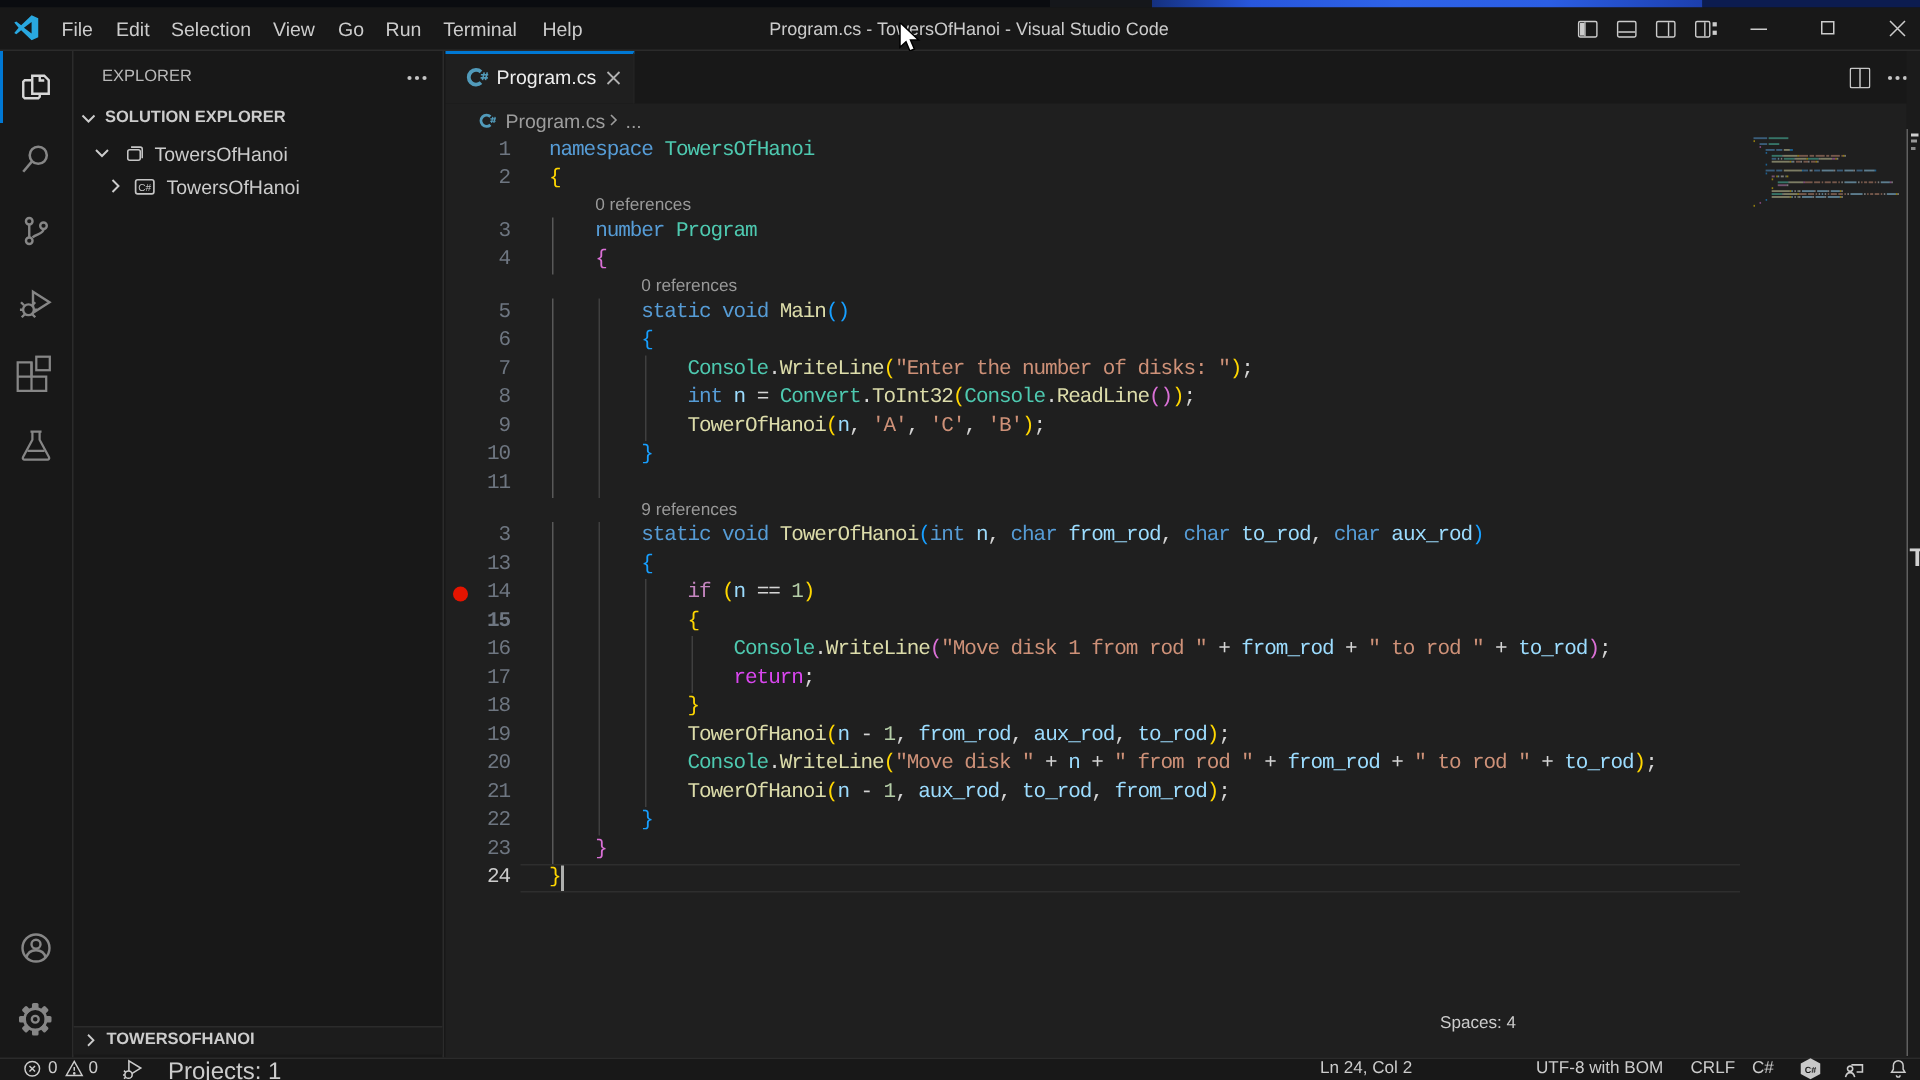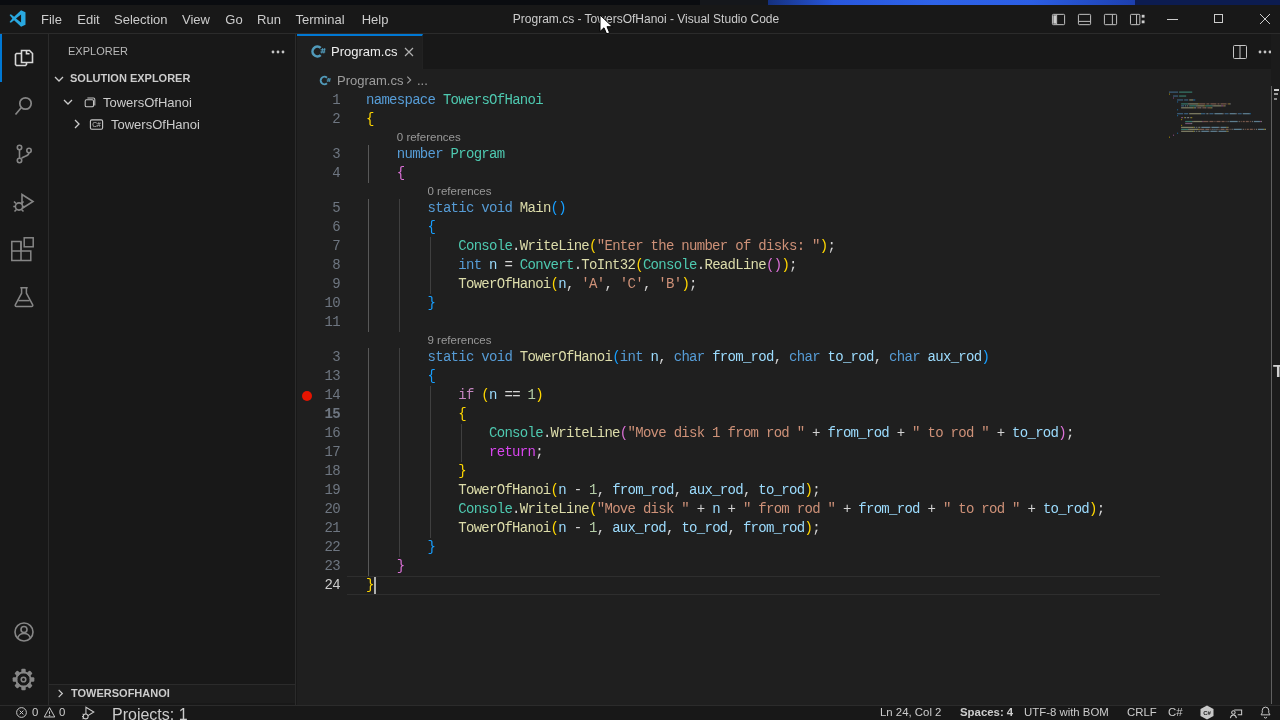--- a/index.html
+++ b/index.html
@@ -437,21 +437,21 @@
     <circle cx="8" cy="11.8" r="0.5" fill="#cccccc"></circle>
   </svg>
 <div class="abs" style="left:59px;top:706px;font-size:11.4px;color:#cccccc;">0</div>
 <svg class="abs" style="left:82px;top:705px;" width="14" height="15" viewBox="0 0 16 17" fill="none" stroke="#cccccc" stroke-width="1.2">
  <path d="M4.5 2.5 L13.5 8 L4.5 13.5 Z"></path>
     <circle cx="4.2" cy="13" r="2.8" fill="#181818"></circle>
     <path d="M2 11l-1.3-1M1.2 13.2H0M2 15l-1.3 1"></path>
   </svg>
 <div class="abs" style="left:112px;top:706px;font-size:16px;color:#cccccc;">Projects: 1</div>
 <div class="abs" style="left:880px;top:706px;font-size:11.4px;color:#cccccc;">Ln 24, Col 2</div>
-<div class="abs" style="left:960px;top:706px;font-size:11.4px;color:#cccccc;font-weight:bold;">Spaces: 4</div>
+<div class="abs" style="left:960px;top:676px;font-size:11.4px;color:#cccccc;">Spaces: 4</div>
 <div class="abs" style="left:1024px;top:706px;font-size:11.4px;color:#cccccc;">UTF-8 with BOM</div>
 <div class="abs" style="left:1127px;top:706px;font-size:11.4px;color:#cccccc;">CRLF</div>
 <div class="abs" style="left:1168px;top:706px;font-size:11.4px;color:#cccccc;">C#</div>
 <svg class="abs" style="left:1199px;top:705px;" width="16" height="15" viewBox="0 0 16 15">
  <path d="M8 0.5 L14.5 4 V11 L8 14.5 L1.5 11 V4 Z" fill="#c8c8c8"></path>
  <text x="8" y="10" font-size="6" fill="#181818" text-anchor="middle" font-family="Liberation Sans" font-weight="bold">C#</text>
   </svg>
 <svg class="abs" style="left:1229px;top:706px;" width="14" height="13" viewBox="0 0 16 15" fill="none" stroke="#cccccc" stroke-width="1.2">
  <path d="M6 4.5 H14.5 V10 H10"></path>
     <circle cx="5" cy="7.5" r="2"></circle>

